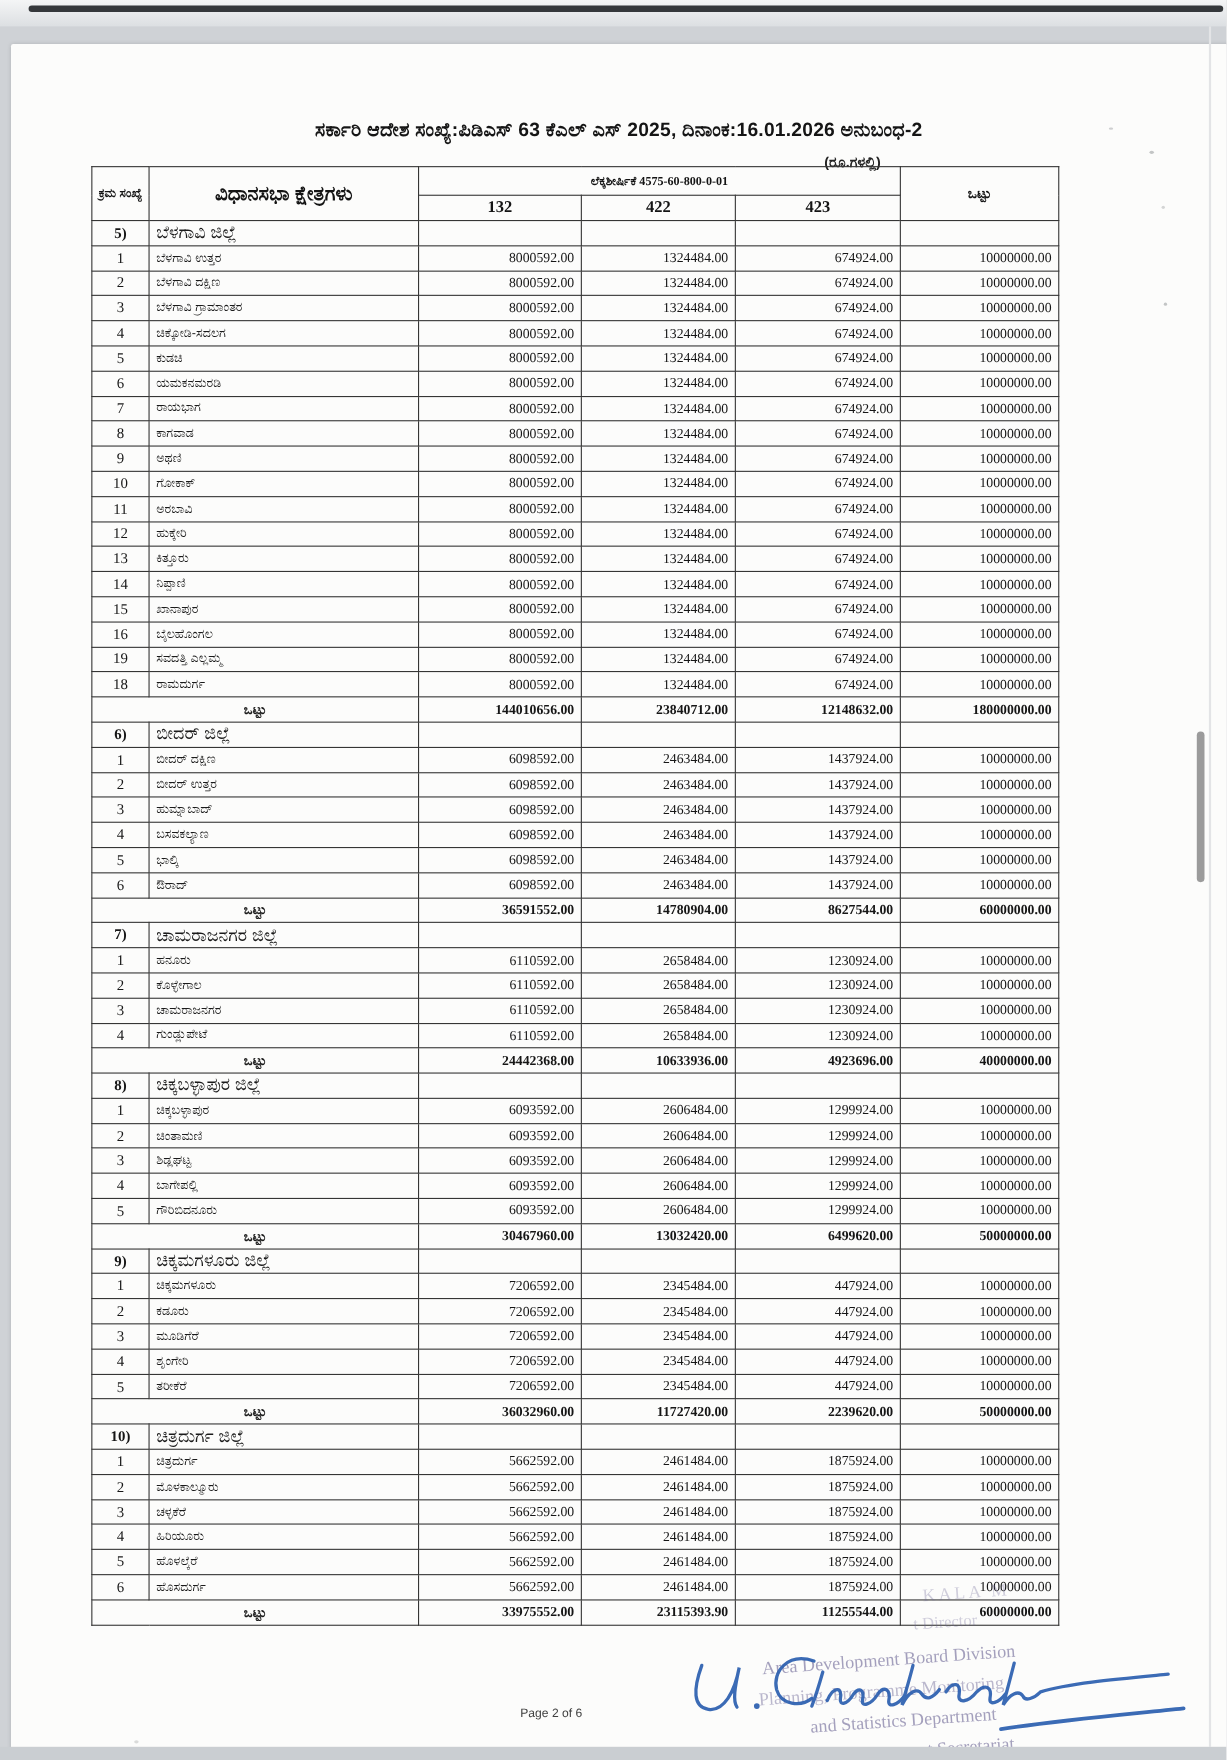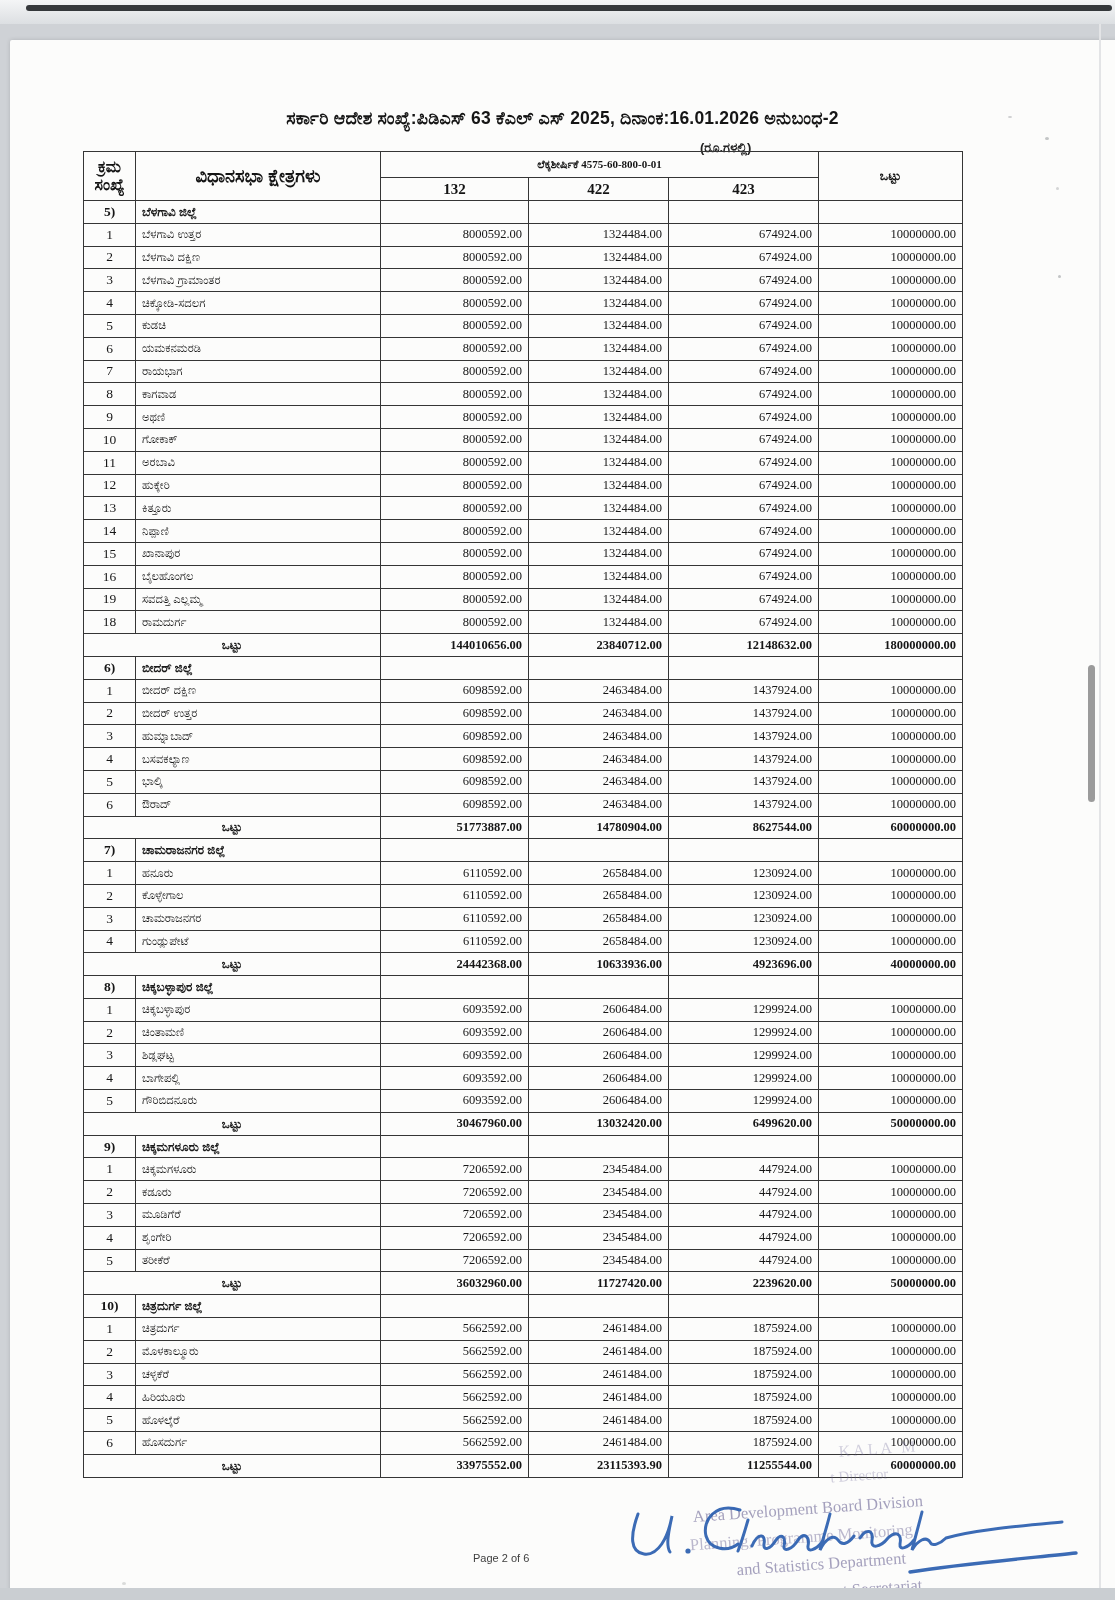--- a/index.html
+++ b/index.html
@@ -16,38 +16,38 @@
   .page{position:absolute;left:10px;top:40px;width:1105px;height:1564px;
     background:#fcfcfb;border-radius:2px;
     box-shadow:0 0 4px rgba(0,0,0,.15);padding-left:28px;}
   .right-hairline{position:absolute;left:1099px;top:24px;width:2px;height:1564px;
     background:#e3e4e6;}
   .bottomzone{position:absolute;left:0;top:1588px;width:1115px;height:12px;background:#caced2;}
   .scroll-thumb{position:absolute;left:1088px;top:665px;width:7px;height:137px;
     background:#9b9b9b;border-radius:4px;}
   .title{position:absolute;left:0;top:68px;width:1105px;text-align:center;
     font-weight:bold;font-size:17.5px;letter-spacing:.2px;color:#151515;}
-  .currency-note{position:absolute;left:690px;top:100px;width:150px;
+  .currency-note{position:absolute;left:690px;top:100px;width:150px;text-align:center;
     font-weight:bold;font-size:13px;color:#222;}
   
   table.alloc{position:absolute;left:73px;top:111px;width:879px;
     border-collapse:collapse;table-layout:fixed;}
   .alloc th,.alloc td{border:1px solid #353535;padding:0 6px;overflow:hidden;
     white-space:nowrap;vertical-align:middle;}
   .alloc thead th{font-weight:bold;text-align:center;color:#141414;}
-  th.serial-head{font-size:16px;white-space:normal;line-height:1.15;padding:0 2px;}
+  th.serial-head{font-size:11px;white-space:normal;line-height:1.15;padding:0 2px;}
   th.const-head{font-size:18px;}
   th.account-head{font-size:11px;font-family:"Liberation Serif","DejaVu Serif",serif;}
   th.subcol{font-size:15px;font-family:"Liberation Serif","DejaVu Serif",serif;height:22px;}
   th.total-head{font-size:12.5px;}
   .alloc tbody tr{height:22.8px;}
   td.sl{text-align:center;font-family:"Liberation Serif","DejaVu Serif",serif;
     font-size:13.5px;color:#161616;}
   td.name{font-size:11.5px;color:#1a1a1a;}
-  td.district{font-weight:bold;font-size:12px;margin-top:30px;}
+  td.district{font-weight:normal;font-size:16px;margin-top:30px;}
   td.num{text-align:right;font-family:"Liberation Serif","DejaVu Serif",serif;
     font-size:12.5px;color:#161616;}
   tr.total-row td{font-weight:bold;}
   td.total-label{text-align:center;font-weight:bold;font-size:12px;}
   td.bold{font-weight:bold;}
   
   .page-number{position:absolute;left:463px;top:1512px;font-size:11px;color:#404040;}
   .stamp{position:absolute;left:618px;top:1400px;width:500px;
     transform:rotate(-4deg);color:rgba(110,104,150,.62);
     font-family:"Liberation Serif","DejaVu Serif",serif;pointer-events:none;}
@@ -311,21 +311,21 @@
         <tr class="data-row">
           <td class="sl">6</td>
           <td class="name">ಔರಾದ್</td>
           <td class="num">6098592.00</td>
           <td class="num">2463484.00</td>
           <td class="num">1437924.00</td>
           <td class="num">10000000.00</td>
         </tr>
         <tr class="total-row">
           <td class="total-label" colspan="2">ಒಟ್ಟು</td>
-          <td class="num bold">51773887.00</td>
+          <td class="num bold">36591552.00</td>
           <td class="num bold">14780904.00</td>
           <td class="num bold">8627544.00</td>
           <td class="num bold">60000000.00</td>
         </tr>
         <tr class="sec-row">
           <td class="sl bold">7)</td>
           <td class="name district">ಚಾಮರಾಜನಗರ ಜಿಲ್ಲೆ</td>
           <td class="num"></td>
           <td class="num"></td>
           <td class="num"></td>

